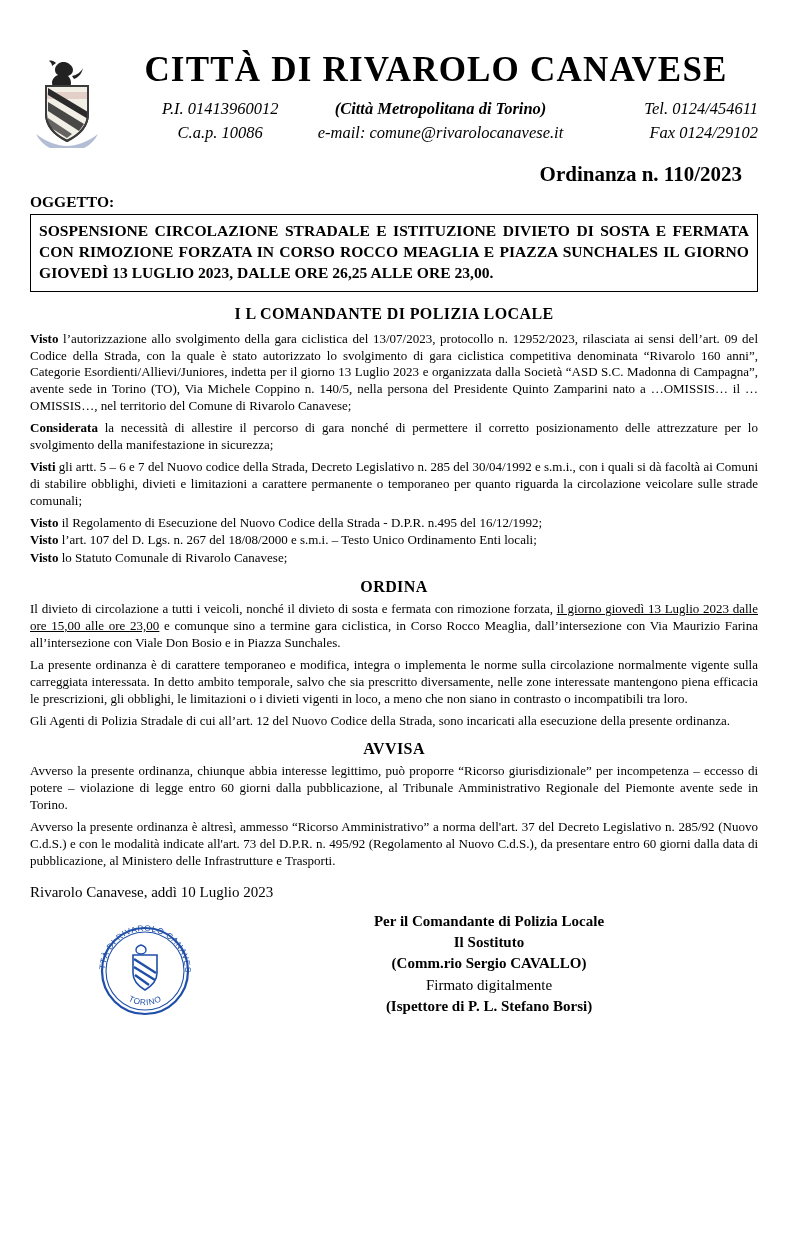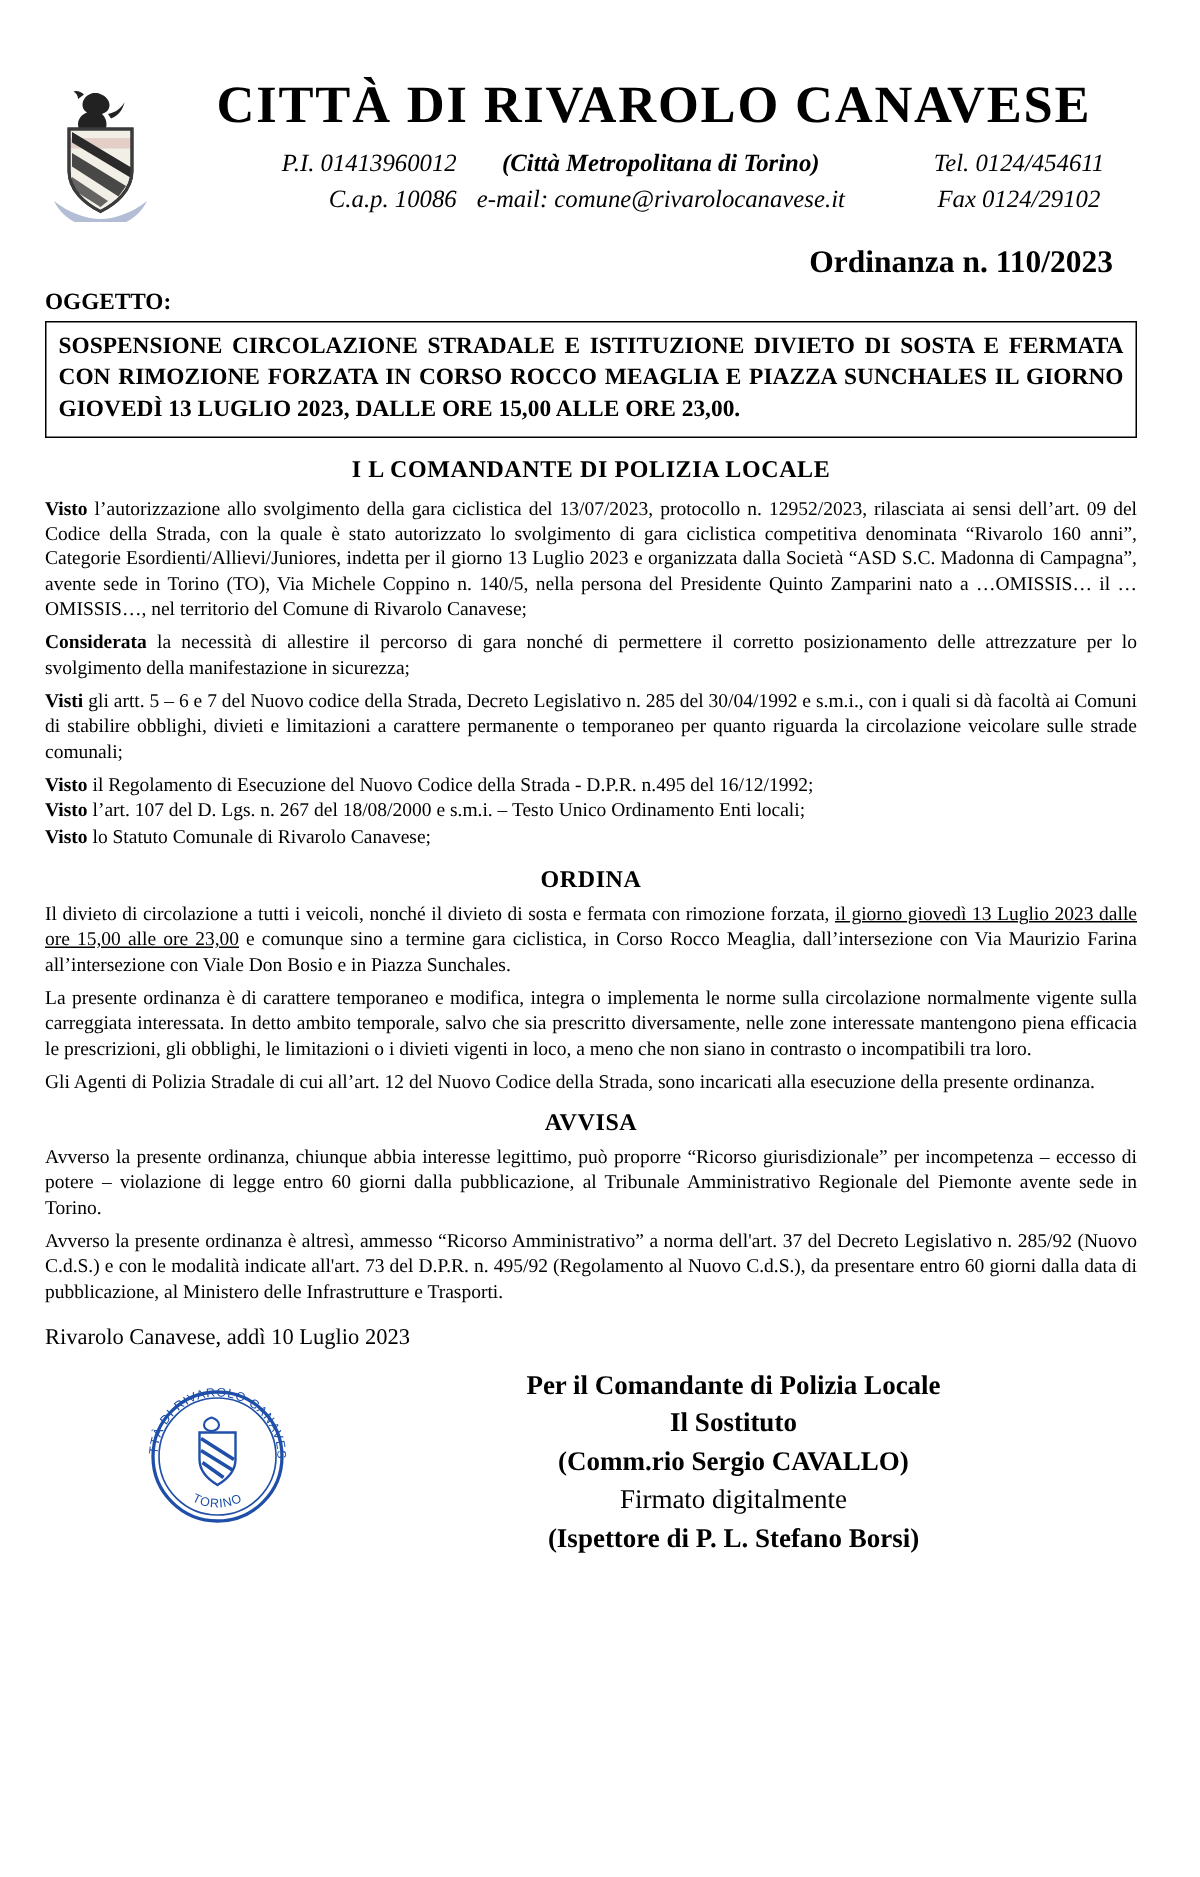--- a/index.html
+++ b/index.html
@@ -52,23 +52,23 @@
     white-space: nowrap;
   }
   .contact-grid {
     display: grid;
     grid-template-columns: 1.05fr 1.5fr 1fr;
     font-size: 16.5px;
     font-style: italic;
     margin-top: 8px;
     line-height: 1.45;
   }
-  .contact-grid .col-left { text-align: right; padding-left: 22px;}
+  .contact-grid .col-left { text-align: center; padding-left: 22px;}
   .contact-grid .col-mid { text-align: center; }
-  .contact-grid .col-right { text-align: center; padding-left: 24px;}
+  .contact-grid .col-right { text-align: right; padding-left: 24px;}
   .contact-grid .bold { font-weight: bold; }
 
   
   .ord-number {
     text-align: right;
     font-weight: bold;
     font-size: 21px;
     margin-top: 14px;
     padding-right: 16px;
   }
@@ -126,21 +126,21 @@
   .stamp {
     width: 230px;
     flex: 0 0 230px;
     display: flex;
     justify-content: center;
     padding-top: 6px;
   }
   .sign-block {
     flex: 1 1 auto;
     text-align: center;
-    font-size: 18px;
+    font-size: 15px;
     line-height: 1.42;
     padding-right: 40px;
   }
   .sign-block .bold { font-weight: bold; }
 </style>
 </head>
 <body>
 
 <div class="page">
 
@@ -178,21 +178,21 @@
         <div class="col-left">C.a.p. 10086</div>
         <div class="col-mid">e-mail: comune@rivarolocanavese.it</div>
         <div class="col-right">Fax  0124/29102</div>
       </div>
     </div>
   </div>
 
   <div class="ord-number">Ordinanza n. 110/2023</div>
 
   <div class="oggetto-label">OGGETTO:</div>
-  <div class="oggetto-box">SOSPENSIONE CIRCOLAZIONE STRADALE E ISTITUZIONE DIVIETO DI SOSTA E FERMATA CON RIMOZIONE FORZATA IN CORSO ROCCO MEAGLIA E PIAZZA SUNCHALES IL GIORNO GIOVEDÌ 13 LUGLIO 2023, DALLE ORE 15,00 ALLE ORE 23,00.</div>
+  <div class="oggetto-box">SOSPENSIONE CIRCOLAZIONE STRADALE E ISTITUZIONE DIVIETO DI SOSTA E FERMATA CON RIMOZIONE FORZATA IN CORSO ROCCO MEAGLIA E PIAZZA SUNCHALES IL GIORNO GIOVEDÌ 13 LUGLIO 2023, DALLE ORE 26,25 ALLE ORE 23,00.</div>
 
   <div class="center-head">I L   COMANDANTE DI POLIZIA LOCALE</div>
 
   <p class="body"><span class="b">Visto</span><span> l’autorizzazione allo svolgimento della gara ciclistica del 13/07/2023, protocollo n. 12952/2023, rilasciata ai sensi dell’art. 09 del Codice della Strada, con la quale è stato autorizzato lo svolgimento di gara ciclistica competitiva denominata “Rivarolo 160 anni”, Categorie Esordienti/Allievi/Juniores, indetta per il giorno 13 Luglio 2023 e organizzata dalla Società “ASD S.C. Madonna di Campagna”, avente sede in Torino (TO), Via Michele Coppino n. 140/5, nella persona del Presidente Quinto Zamparini nato a …OMISSIS… il …OMISSIS…, nel territorio del Comune di Rivarolo Canavese;</span></p>
 
   <p class="body"><span class="b">Considerata</span><span> la necessità di allestire il percorso di gara nonché di permettere il corretto posizionamento delle attrezzature per lo svolgimento della manifestazione in sicurezza;</span></p>
 
   <p class="body"><span class="b">Visti</span><span> gli artt. 5 – 6 e 7 del Nuovo codice della Strada, Decreto Legislativo n. 285 del 30/04/1992 e s.m.i., con i quali si dà facoltà ai Comuni di stabilire obblighi, divieti e limitazioni a carattere permanente o temporaneo per quanto riguarda la circolazione veicolare sulle strade comunali;</span></p>
 
   <p class="body tight"><span class="b">Visto</span><span> il Regolamento di Esecuzione del Nuovo Codice della Strada - D.P.R. n.495 del 16/12/1992;</span></p>

